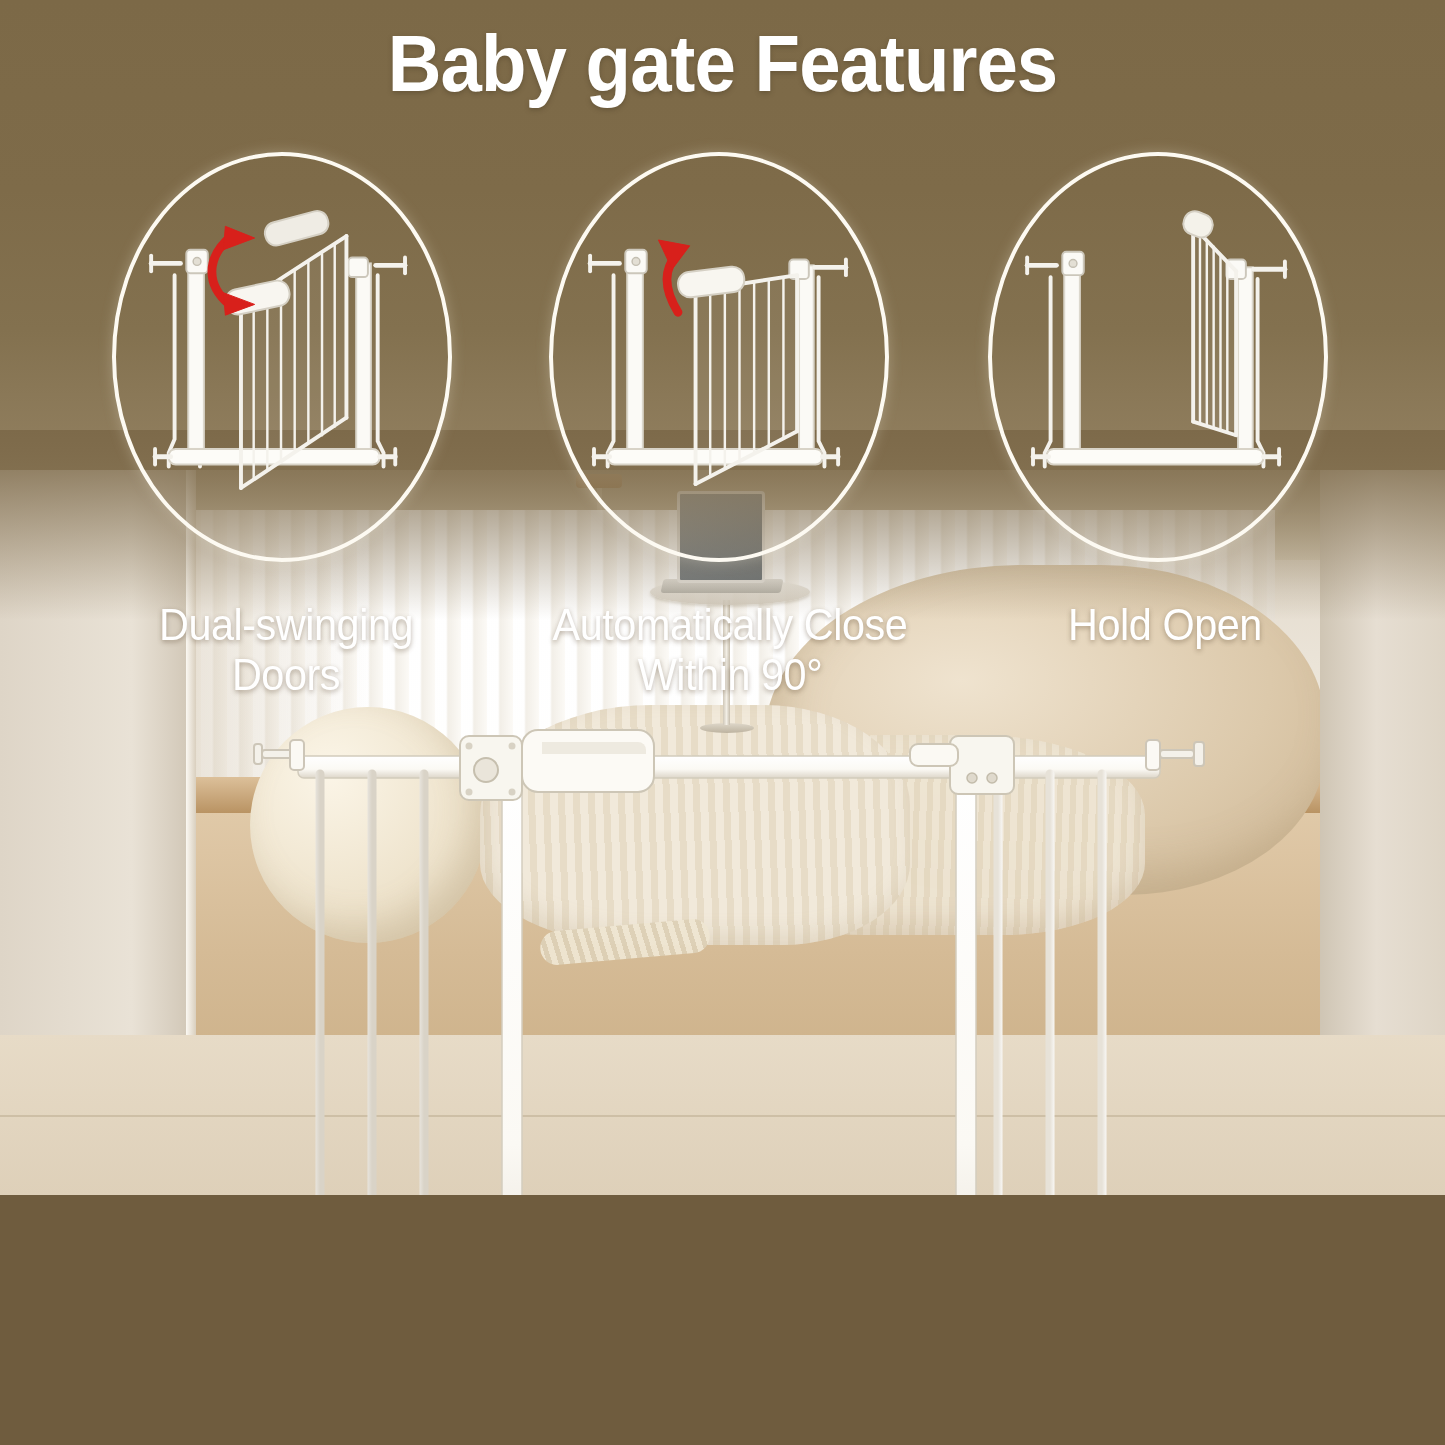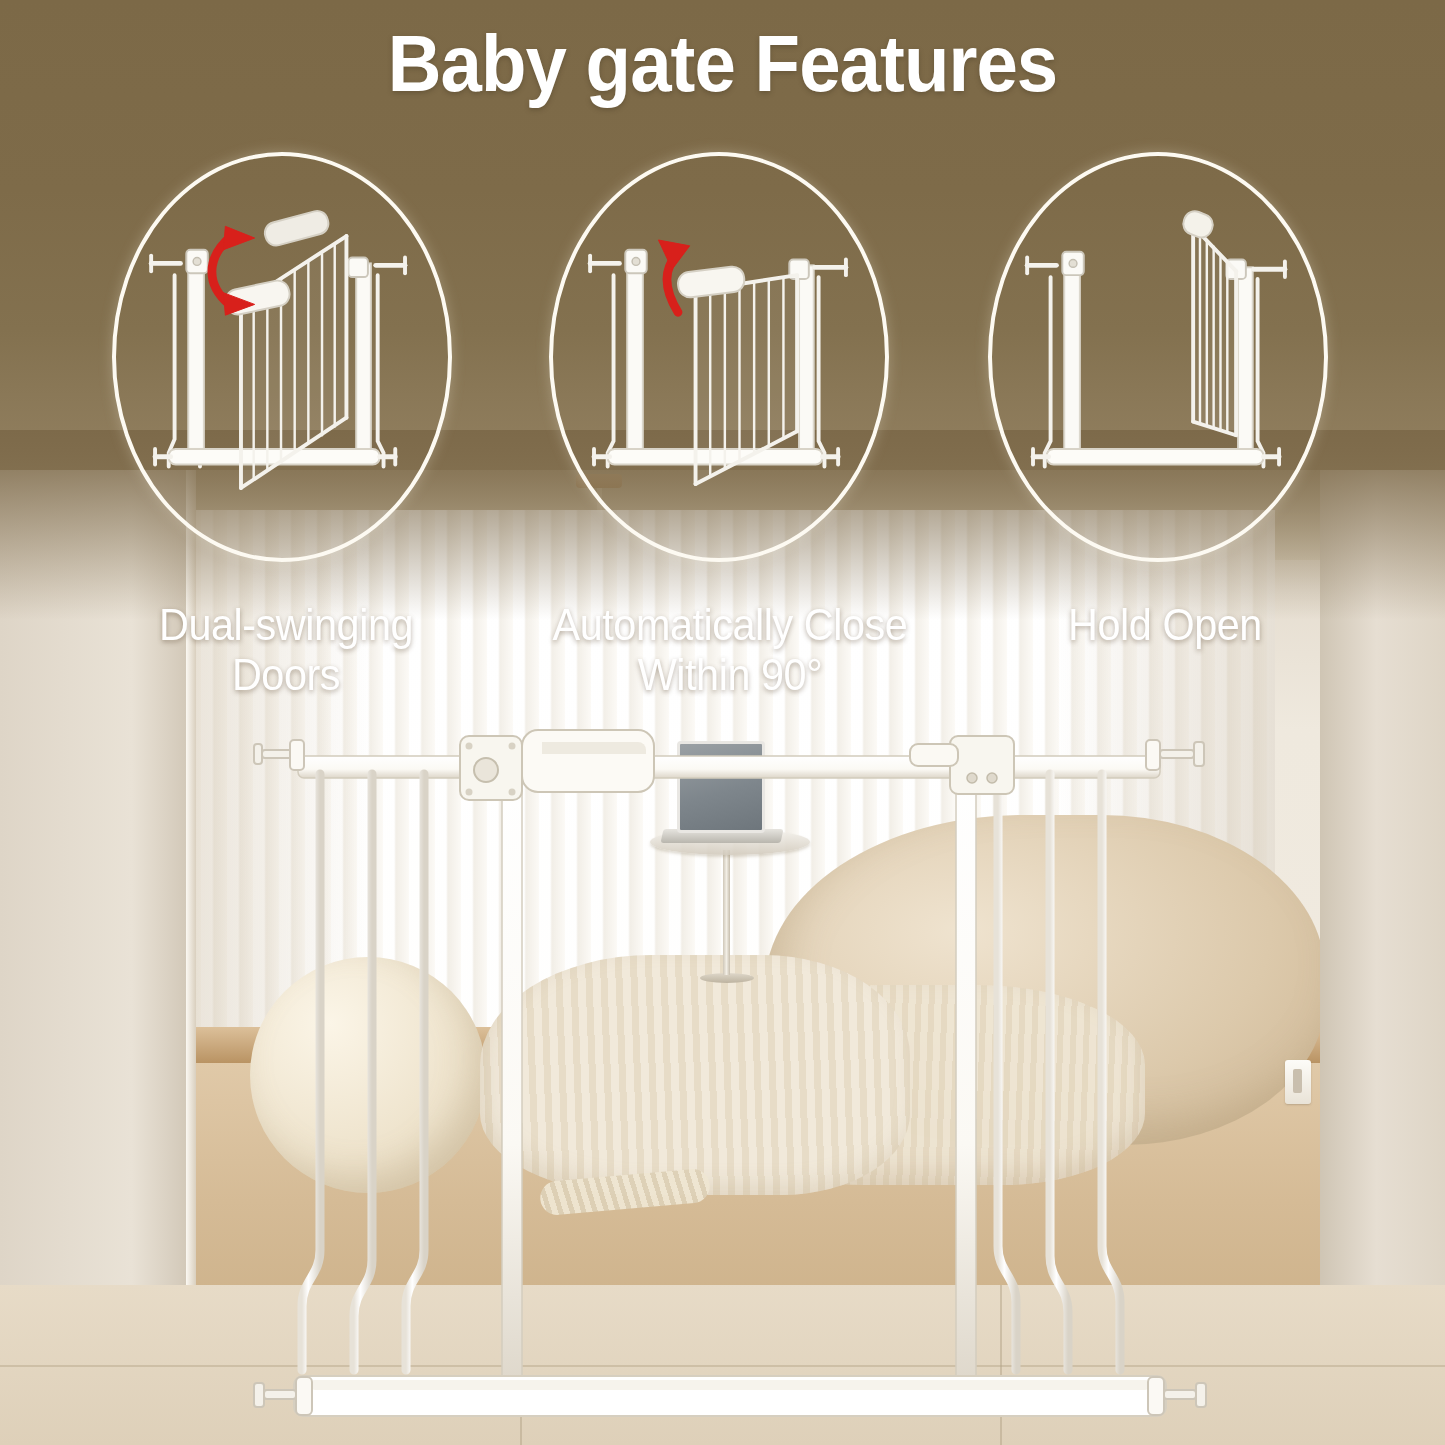--- a/index.html
+++ b/index.html
@@ -1,18 +1,18 @@
 <!DOCTYPE html>
 <html><head>
 <meta charset="utf-8">
 <style>
   html,body{margin:0;padding:0;background:#6f5c3e;}
   *{box-sizing:border-box;}
   #stage{
-    position:relative;width:1445px;height:1445px;overflow:hidden;
+    position:relative;width:1445px;height:1195px;overflow:hidden;
     font-family:"Liberation Sans","DejaVu Sans",sans-serif;
     background:#7d6a4a;
   }
 
   
   .bg-base{position:absolute;inset:0;
     background:linear-gradient(180deg,
       #7c6947 0px, #7e6b49 190px, #83714f 330px,
       #907e5e 450px, #a29274 560px, #b6a88d 640px,
       #c8bca6 720px, #d5cbb8 800px, #ddd4c4 900px, #e2dacb 1000px);}

